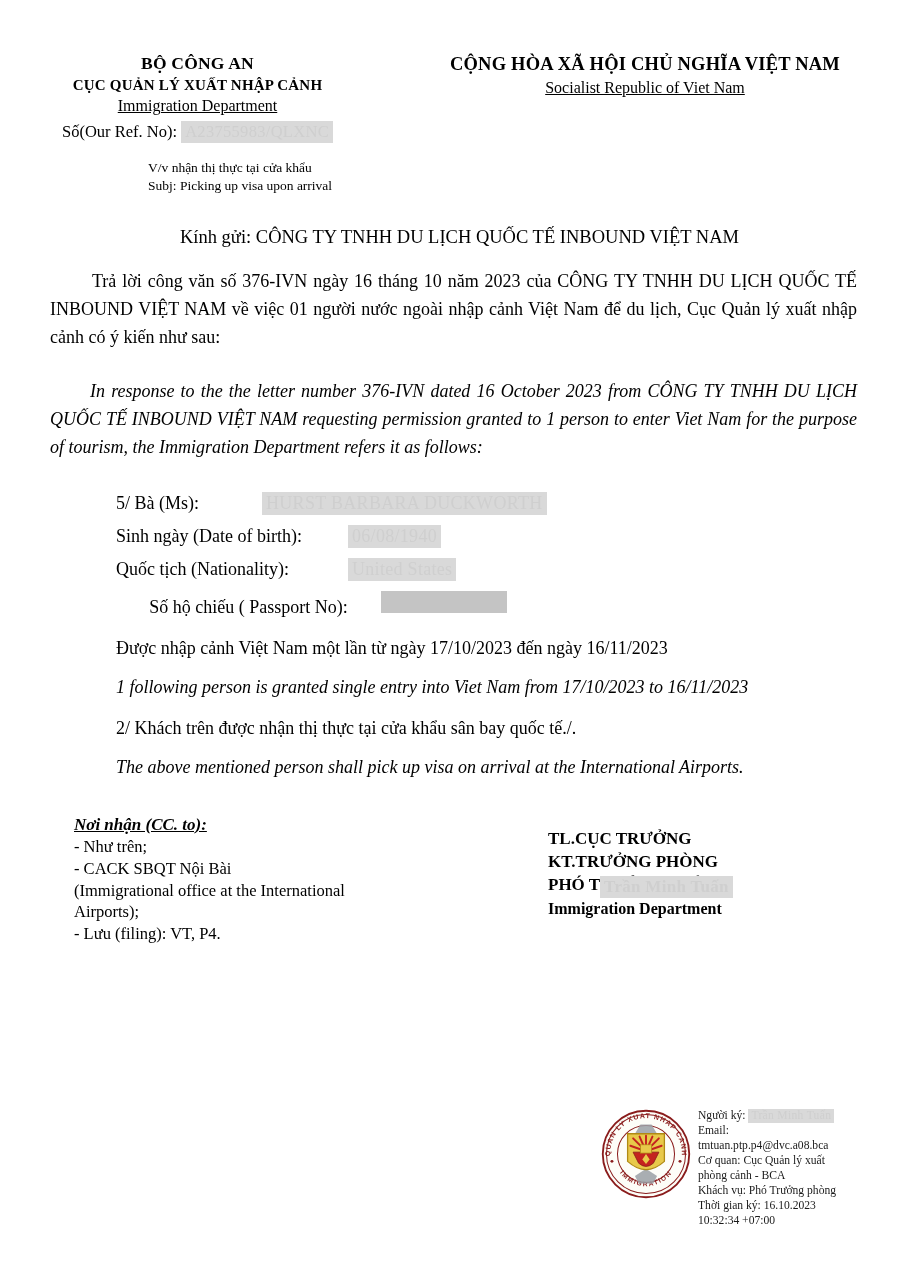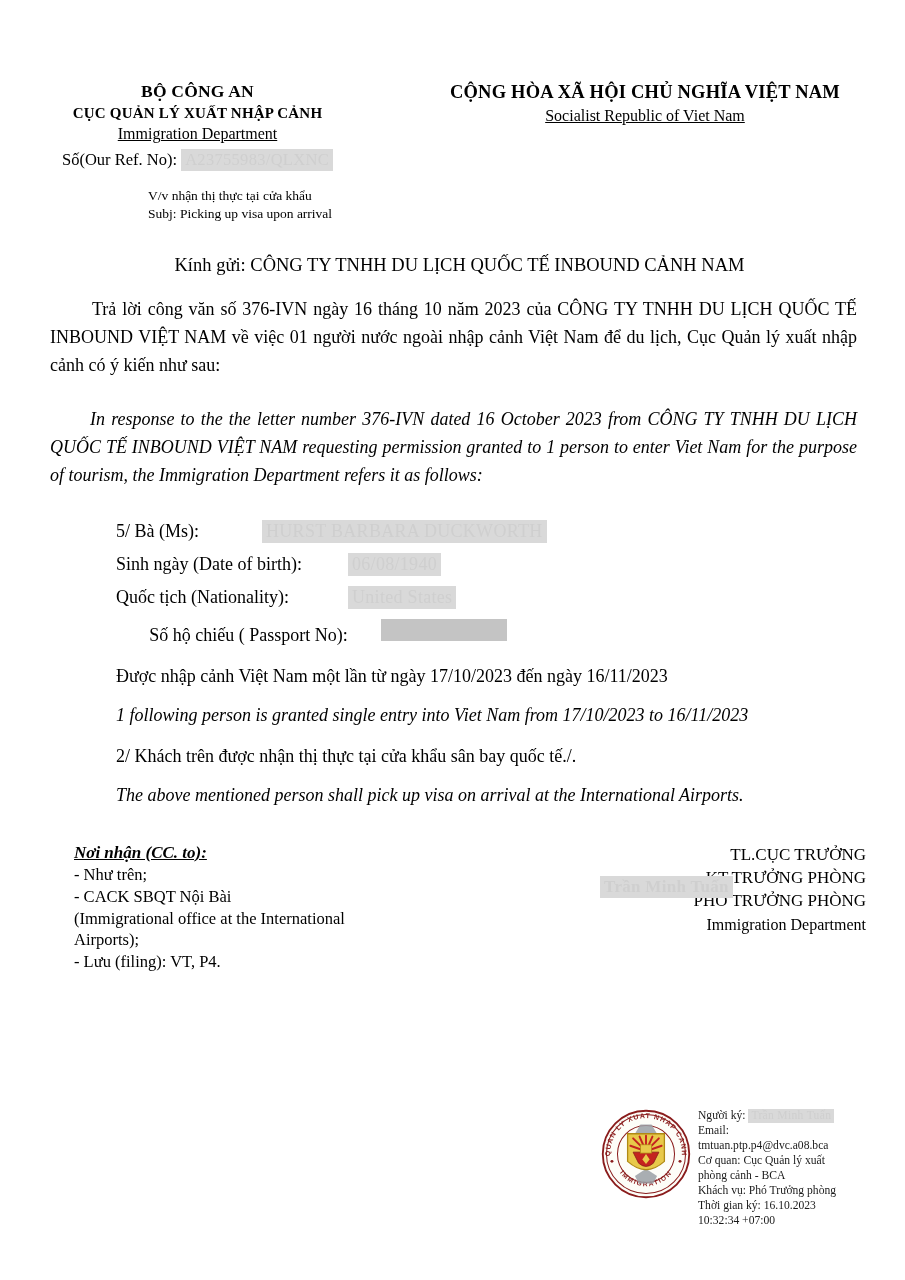--- a/index.html
+++ b/index.html
@@ -17,21 +17,21 @@
   }
   .page {
     position: relative;
     width: 905px;
     height: 1280px;
   }
 
   
   .header {
     display: flex;
-    padding-top: 80px;
+    padding-top: 52px;
   }
   .hdr-left {
     width: 395px;
     text-align: center;
     line-height: 1.3;
   }
   .hdr-right {
     width: 500px;
     text-align: center;
     line-height: 1.3;
@@ -167,24 +167,24 @@
   }
   .cc-title {
     font-weight: bold;
     font-style: italic;
     text-decoration: underline;
     font-size: 17px;
   }
   .sign-block {
     position: absolute;
     left: 548px;
-    top: 2px;
+    top: 14px;
     width: 318px;
-    text-align: right;
-    font-weight: normal;
+    text-align: left;
+    font-weight: bold;
     font-size: 17px;
     line-height: 1.35;
   }
   .sign-block .en {
     font-size: 16px;
     margin-top: 2px;
   }
   .signer {
     position: absolute;
     left: 600px;
@@ -235,21 +235,21 @@
       <div class="nation-line">CỘNG HÒA XÃ HỘI CHỦ NGHĨA VIỆT NAM</div>
       <div class="nation-en">Socialist Republic of Viet Nam</div>
     </div>
   </div>
 
   <div class="subject">
     <div>V/v nhận thị thực tại cửa khẩu</div>
     <div>Subj: Picking up visa upon  arrival</div>
   </div>
 
-  <div class="recipient">Kính gửi: CÔNG TY TNHH DU LỊCH QUỐC TẾ INBOUND CẢNH NAM</div>
+  <div class="recipient">Kính gửi: CÔNG TY TNHH DU LỊCH QUỐC TẾ INBOUND VIỆT NAM</div>
 
   <div class="para vn">Trả lời công văn số 376-IVN ngày 16 tháng 10 năm 2023 của CÔNG TY TNHH DU LỊCH QUỐC TẾ INBOUND VIỆT NAM về việc 01 người nước ngoài nhập cảnh Việt Nam để du lịch, Cục Quản lý xuất nhập cảnh có ý kiến như sau:</div>
 
   <div class="para en">In response to the the letter number 376-IVN dated 16 October 2023 from CÔNG TY TNHH DU LỊCH QUỐC TẾ INBOUND VIỆT NAM requesting permission granted to 1 person to enter Viet Nam for the purpose of tourism, the Immigration Department refers it as follows:</div>
 
   <div class="details">
     <div class="det-row">
       <span class="det-label w1">5/ Bà (Ms):</span>
       <span class="redact faint">HURST BARBARA DUCKWORTH</span>
     </div>

